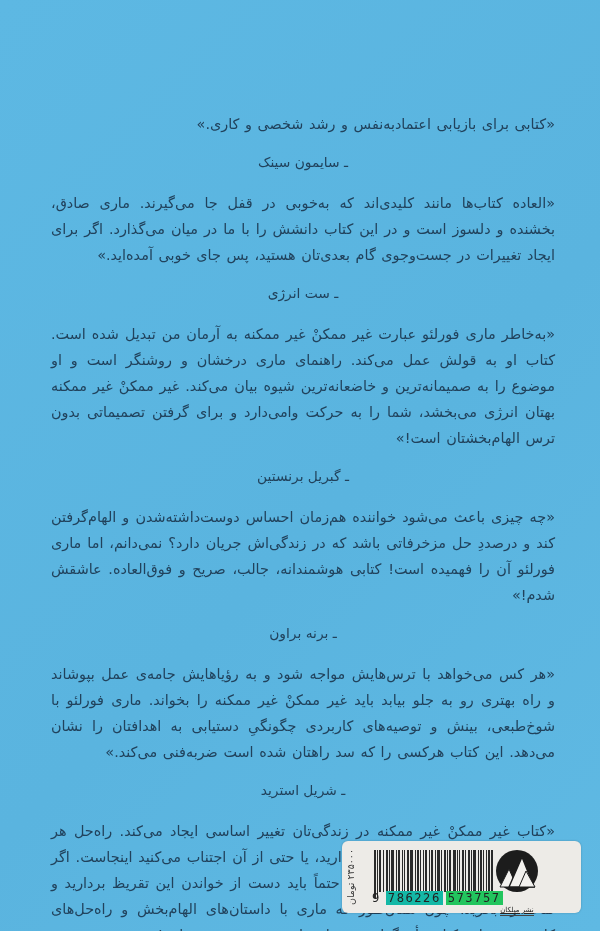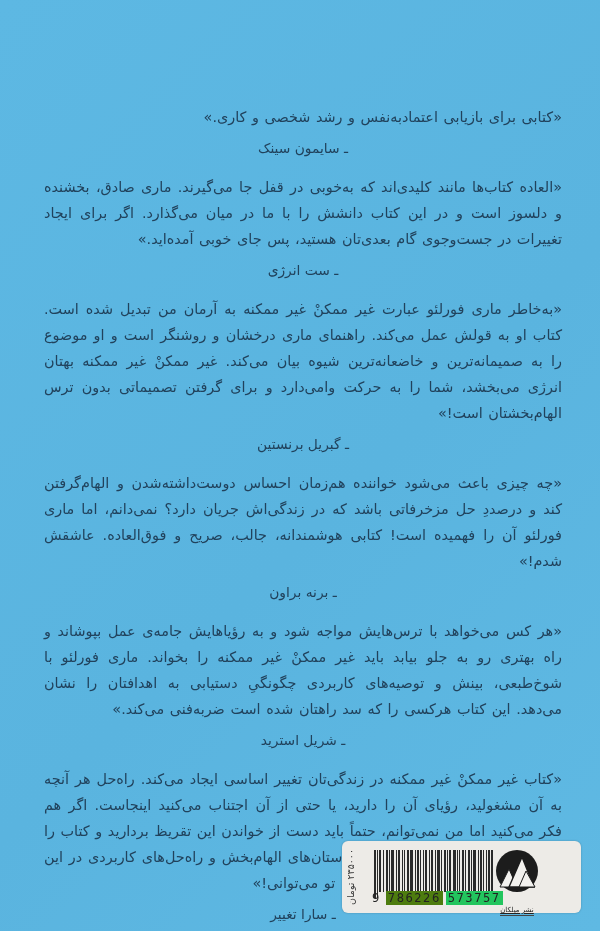--- a/index.html
+++ b/index.html
@@ -15,21 +15,21 @@
     background:linear-gradient(135deg,#5db8e3 0%,#5ab4df 55%,#5fb9e3 100%);
   }
   .quotes-area{
     position:absolute;
     top:96px;right:30px;left:36px;
     direction:rtl;
     color:#21425c;
   }
   .quote-block{margin:0 0 13px 0;}
   .quote-text{
-    margin:8px;
+    margin:15px;
     font-size:14.4px;
     line-height:26px;
     text-align:justify;
     word-spacing:1px;
   }
   .attribution{
     margin:-2px 0 0 0;
     font-size:13.8px;
     line-height:25px;
     text-align:center;
@@ -61,21 +61,21 @@
   .barcode-bars{display:block;}
   .barcode-digits{
     margin-top:-9px;
     font-size:11.5px;
     color:#222;
     display:flex;
     letter-spacing:1.5px;
     background:transparent;
   }
   .barcode-digits .d0{margin-right:5px;}
-  .barcode-digits .d1{background:#4d7c0f;padding:0 2px;}
+  .barcode-digits .d1{background:#14b8a6;padding:0 2px;}
   .barcode-digits .d2{background:#22c55e;padding:0 2px;margin-left:3px;}
   .publisher-block{
     position:absolute;right:40px;top:8px;
     width:48px;text-align:center;
   }
   .publisher-name{
     display:inline-block;
     margin-top:1px;
     font-size:7px;
     color:#222;

